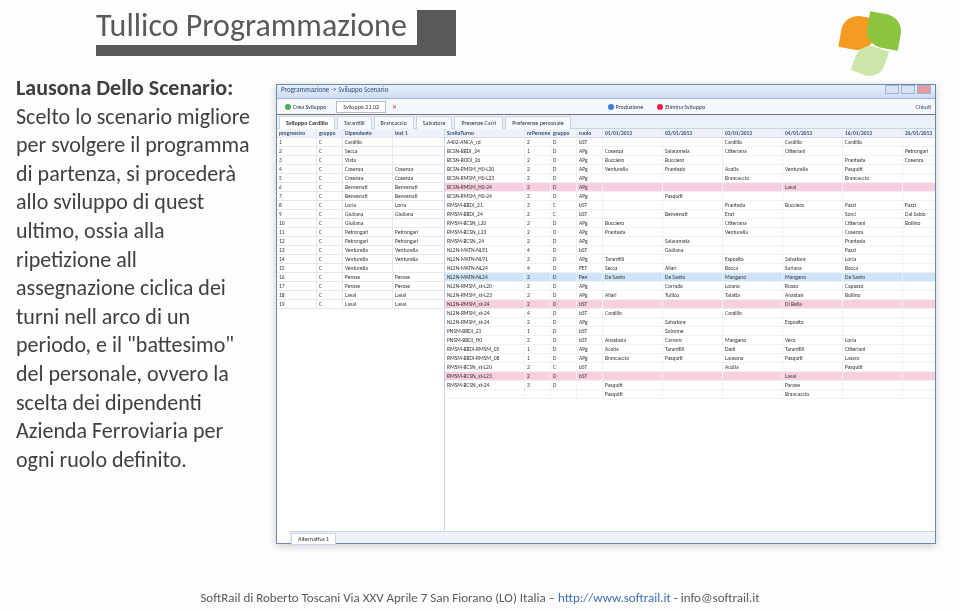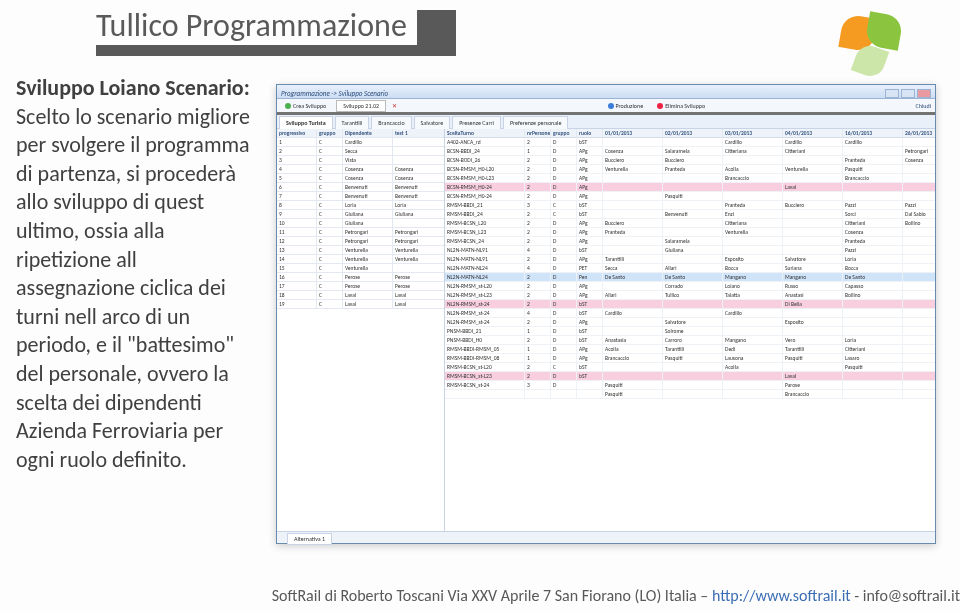--- a/index.html
+++ b/index.html
@@ -17,27 +17,27 @@
   .logo { position: absolute; right: 20px; top: 10px; width: 140px; text-align: center; }
   .logo-mark { width: 70px; height: 70px; margin: 0 auto 4px; position: relative; }
   .leaf { position: absolute; border-radius: 50% 0; }
   .leaf1 { width: 34px; height: 34px; background: #f59b22; left: 6px; top: 6px; transform: rotate(10deg); }
   .leaf2 { width: 34px; height: 34px; background: #8bc540; right: 4px; top: 4px; transform: rotate(100deg); }
   .leaf3 { width: 30px; height: 30px; background: #cce5a8; left: 20px; bottom: 4px; transform: rotate(200deg); }
   .logo-text { font-size: 24px; font-weight: bold; }
   .logo-text .s { color: #f59b22; } .logo-text .r { color: #8bc540; }
 
   .app-win { position: absolute; left: 276px; top: 84px; width: 660px; height: 460px; background: #fff; border: 1px solid #6a8bb0; box-shadow: 0 2px 8px rgba(0,0,0,.2); font-size: 6px; color: #333; }
-  .app-titlebar { height: 14px; background: linear-gradient(#e8f0fb,#cdddf3); border-bottom: 1px solid #9bb3d4; display: flex; align-items: flex-end; padding: 0 4px; font-style: italic; }
+  .app-titlebar { height: 14px; background: linear-gradient(#e8f0fb,#cdddf3); border-bottom: 1px solid #9bb3d4; display: flex; align-items: flex-start; padding: 0 4px; }
   .app-breadcrumb { font-size: 7px; color: #2a4c7c; }
   .app-winbtns { margin-left: auto; display: flex; gap: 2px; }
   .winbtn { width: 14px; height: 9px; background: #d8e4f4; border: 1px solid #9bb3d4; }
   .winbtn.close { background: #e89aa0; }
 
-  .app-toolbar { height: 16px; background: #f4f7fc; border-bottom: 3px solid #737373; display: flex; align-items: center; gap: 6px; padding: 0 4px; font-size: 6px; }
+  .app-toolbar { height: 16px; background: #f4f7fc; border-bottom: 1px solid #737373; display: flex; align-items: center; gap: 6px; padding: 0 4px; font-size: 6px; }
   .tbtn { display: flex; align-items: center; gap: 2px; padding: 1px 4px; cursor: default; }
   .tbtn .dot { width: 6px; height: 6px; border-radius: 50%; }
   .dot.green { background: #4caf50; } .dot.red { background: #e24; } .dot.blue { background: #3b7dd8; }
   .field { border: 1px solid #bbb; background: #fff; padding: 1px 6px; }
 
   .tabs { height: 14px; background: #eaf0f9; border-bottom: 1px solid #c8d4e6; display: flex; align-items: flex-end; font-size: 6px; }
   .tab { padding: 2px 6px; border: 1px solid #c8d4e6; border-bottom: none; background: #f7fafd; margin-left: 2px; margin-bottom: -1px; }
   .tab.active { background: #fff; font-weight: bold; }
 
   .split { display: flex; height: calc(100% - 14px - 16px - 14px - 12px); }
@@ -49,37 +49,37 @@
 
   .grid-bottom-wrap { flex: 1; display: flex; flex-direction: column; overflow: hidden; }
   .gb-head-row { display: grid; grid-template-columns: 80px 26px 26px 26px 60px 60px 60px 60px 60px 60px 60px; background: #eef3fa; font-size: 5.5px; color: #37547f; font-weight: bold; }
   .gb-head-row div { padding: 1px 2px; border-bottom: 1px solid #d4dce8; border-right: 1px solid #e4e9f1; white-space: nowrap; overflow: hidden; }
   .gb-rows { flex: 1; overflow: hidden; }
   .gb-row { display: grid; grid-template-columns: 80px 26px 26px 26px 60px 60px 60px 60px 60px 60px 60px; font-size: 5.5px; }
   .gb-row div { padding: 1px 2px; border-bottom: 1px solid #eef1f6; border-right: 1px solid #eef1f6; white-space: nowrap; overflow: hidden; height: 9px; }
   .gb-row.pink div { background: #f9cfe0; }
   .gb-row.sel div { background: #cfe3f9; }
 
-  .statusbar { position: absolute; bottom: 0; left: 0; right: 0; height: 12px; background: #eef3fa; border-top: 1px solid #c8d4e6; padding-left: 8px; }
+  .statusbar { position: absolute; bottom: 0; left: 12px; right: 0; height: 12px; background: #eef3fa; border-top: 1px solid #c8d4e6; }
   .sb-tab { display: inline-block; font-size: 6px; padding: 1px 6px; border: 1px solid #c8d4e6; background: #fff; margin: 1px 0 0 2px; }
 
-  .footer { position: absolute; bottom: 6px; left: 0; right: 0; text-align: right; font-size: 16px; color: #595959; }
+  .footer { position: absolute; bottom: 6px; left: 0; right: 0; text-align: center; font-size: 13px; color: #595959; }
   .footer a { color: #3b6db5; text-decoration: none; }
 </style>
 </head>
 <body>
 
 <div class="title-bar">
     <span class="title-bar-inner"></span>
   </div>
 <div class="title-row">
   <span class="title-lead">Tullico Programmazione</span>
 </div>
 
-<div class="sidebar-text" id="sidebar-body"><b>Sviluppo Loiano Scenario:</b> Scelto lo scenario migliore per svolgere il programma di partenza, si procederà allo sviluppo di quest ultimo, ossia alla ripetizione all assegnazione ciclica dei turni nell arco di un periodo, e il "battesimo" del personale, ovvero la scelta dei dipendenti Azienda Ferroviaria per ogni ruolo definito.</div>
+<div class="sidebar-text" id="sidebar-body"><b>Lausona Dello Scenario:</b> Scelto lo scenario migliore per svolgere il programma di partenza, si procederà allo sviluppo di quest ultimo, ossia alla ripetizione all assegnazione ciclica dei turni nell arco di un periodo, e il "battesimo" del personale, ovvero la scelta dei dipendenti Azienda Ferroviaria per ogni ruolo definito.</div>
 
 <div class="logo">
   <div class="logo-mark">
     <div class="leaf leaf1"></div>
       <div class="leaf leaf2"></div>
       <div class="leaf leaf3"></div>
   </div>
   <div class="logo-text"><span class="s">Soft</span><span class="r">Rail</span></div>
 </div>
 
@@ -105,21 +105,21 @@
         <span>Produzione</span>
       </div>
     <div class="tbtn">
         <span class="dot red"></span>
         <span>Elimina Sviluppo</span>
       </div>
     <span style="flex:1"></span>
     <span style="color:#2a4c7c;">Chiudi</span>
   </div>
   <div class="tabs" id="tabs-bar">
-      <div class="tab active">Sviluppo Turista</div>
+      <div class="tab active">Sviluppo Cardillo</div>
       <div class="tab">Tarantilli</div>
       <div class="tab">Brancaccio</div>
       <div class="tab">Salvatore</div>
       <div class="tab">Presenze Carri</div>
       <div class="tab">Preferenze personale</div>
     </div>
   <div class="split">
     <div class="grid-top" id="grid-top">
         <div class="gt-head">
           <div>progressivo</div>

